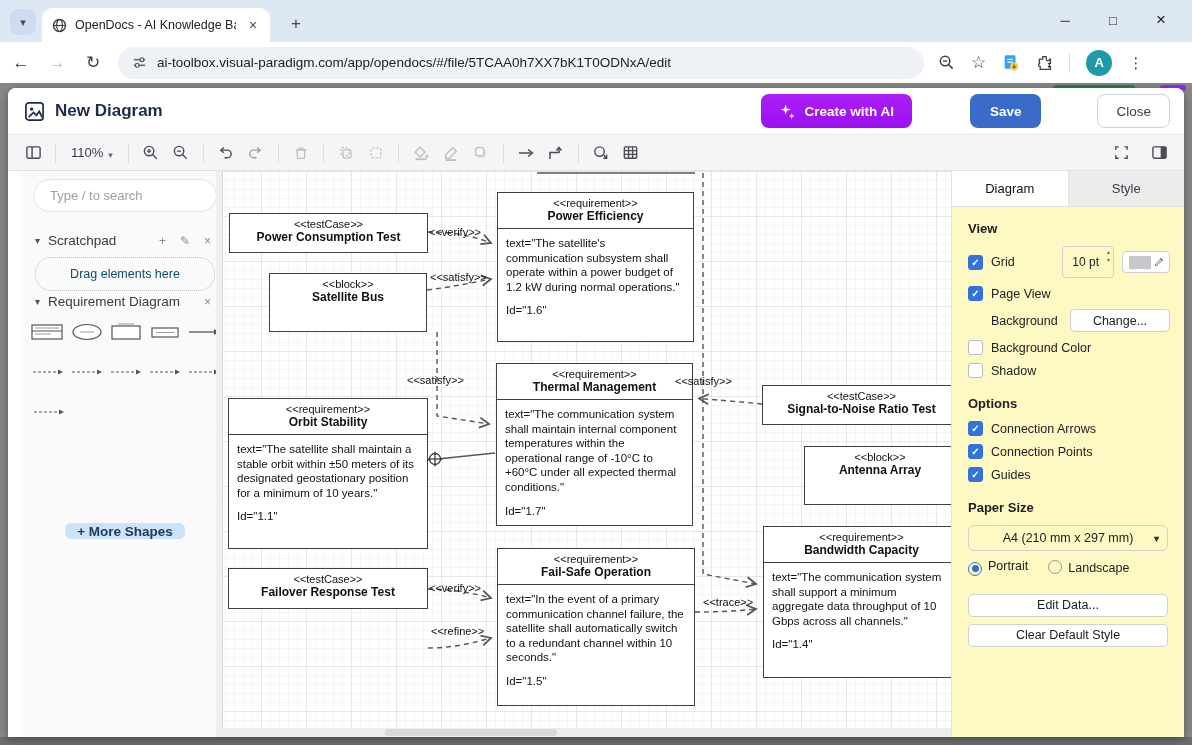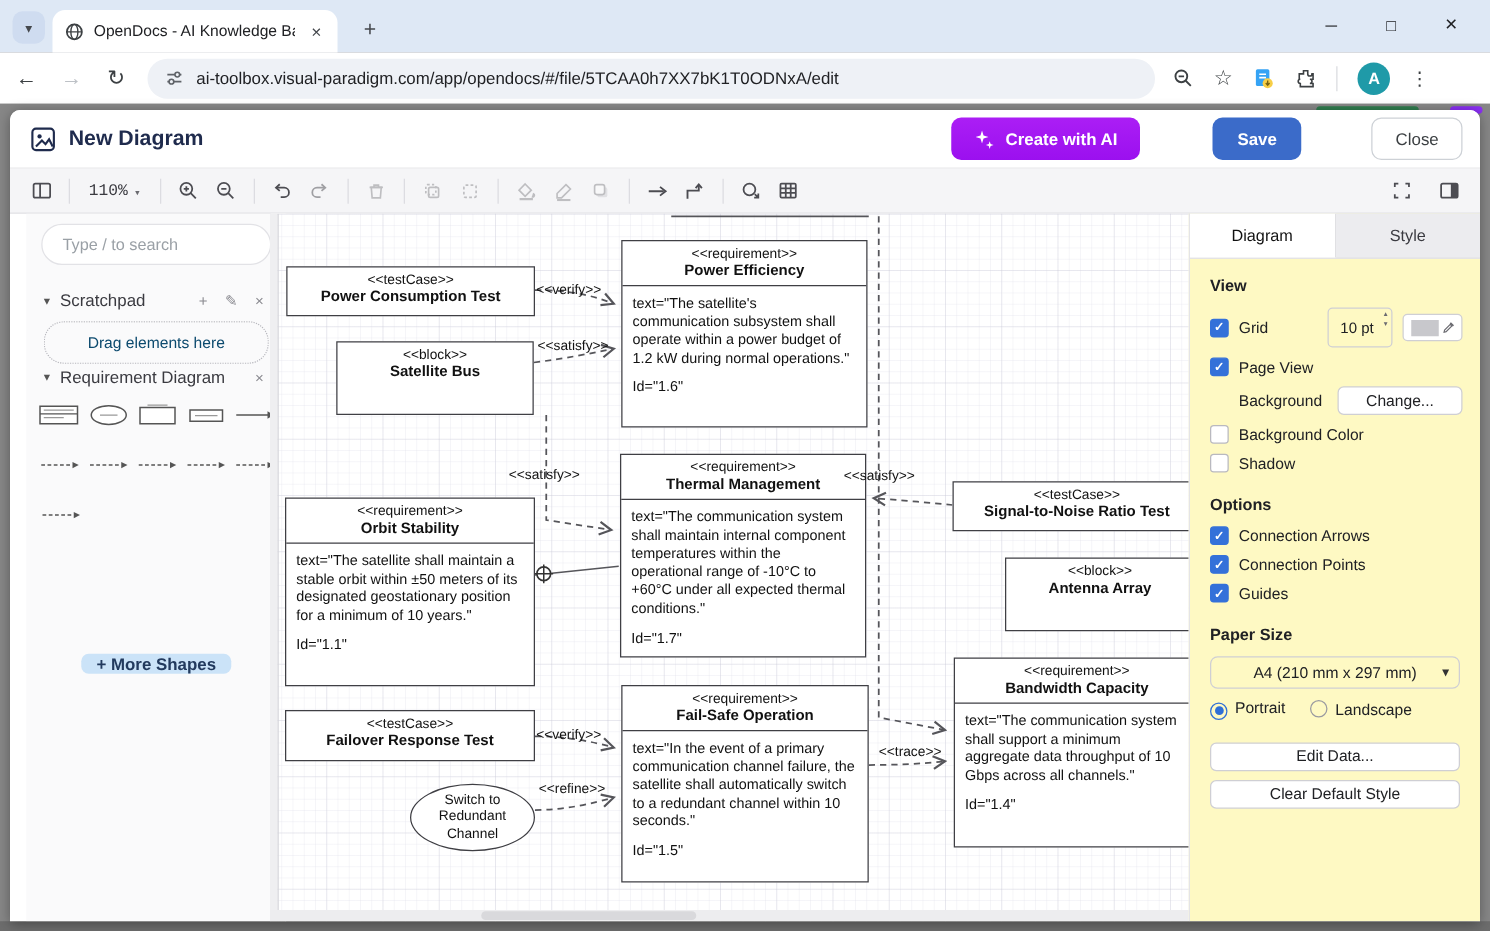--- a/index.html
+++ b/index.html
@@ -42,21 +42,21 @@
   #btn-ai { background:linear-gradient(180deg,#ab1ef5,#9b10ef); color:#fff; gap:8px; margin-right:12px; }
   #btn-save { background:#3b6bc9; color:#fff; margin-right:10px; padding:0 20px; }
   #btn-close { background:#fff; color:#3c4043; border:1px solid #cdd1d6; font-weight:normal; padding:0 18px; }
 
   
   #tbar { position:absolute; left:0; top:47px; width:1176px; height:36px; background:#f5f5f7; border-bottom:1px solid #e2e2e5; display:flex; align-items:center; padding:0 10px; }
   .tbtn { width:30px; height:28px; display:flex; align-items:center; justify-content:center; border-radius:4px; color:#4c4c52; }
   .tbtn.disabled { opacity:.32; }
   .tbtn svg { stroke:#4c4c52; fill:none; stroke-width:1.5; }
   .sep { width:1px; height:20px; background:#dcdce1; margin:0 7px; }
-  #zoomlevel { display:flex; align-items:flex-end; gap:5px; font-size:13px; color:#3a3a40; padding:0 8px;font-family:Liberation Mono, monospace; }
+  #zoomlevel { display:flex; align-items:flex-end; gap:5px; font-size:13px; color:#3a3a40; padding:0 8px; }
   #tbar .right { margin-left:auto; display:flex; gap:8px; }
 
   
   #sidebar { position:absolute; left:13px; top:83px; width:208px; height:566px; background:#fafafb; border-right:1px solid #e7e7ea; }
   #search { position:absolute; left:12px; top:8px; width:184px; height:33px; border:1px solid #e2e2e6; border-radius:17px; background:#fff; font-size:13px; color:#444; padding:0 16px; outline:none; font-family:"Liberation Sans",sans-serif; }
   #search::placeholder { color:#9aa0a6; }
   .secthead { display:flex; align-items:center; font-size:13.5px; color:#3a3a40; padding:0 14px; gap:8px; }
   .secthead .caret { font-size:10px; color:#555; }
   .secthead .name { flex:1; }
   .secthead .mini { color:#8a8a90; font-size:12px; padding:0 3px; }
@@ -490,23 +490,20 @@
           <div class="ntext">text="The satellite shall maintain a stable orbit within ±50 meters of its designated geostationary position for a minimum of 10 years."</div>
           <div class="nid">Id="1.1"</div>
         </div>
     </div>
     <div class="node" style="left:12px;top:397px;width:200px;height:41px;">
       <div class="nhead">
           <div class="stereo">&lt;&lt;testCase&gt;&gt;</div>
           <div class="nname">Failover Response Test</div>
         </div>
     </div>
-    <div class="node ell" style="left:112px;top:456px;width:100px;height:54px;">
-      <span>Switch to Redundant Channel</span>
-    </div>
     <div class="node req" style="left:281px;top:377px;width:198px;height:158px;">
       <div class="nhead">
           <div class="stereo">&lt;&lt;requirement&gt;&gt;</div>
           <div class="nname">Fail-Safe Operation</div>
         </div>
       <div class="nbody">
           <div class="ntext">text="In the event of a primary communication channel failure, the satellite shall automatically switch to a redundant channel within 10 seconds."</div>
           <div class="nid">Id="1.5"</div>
         </div>
     </div>

